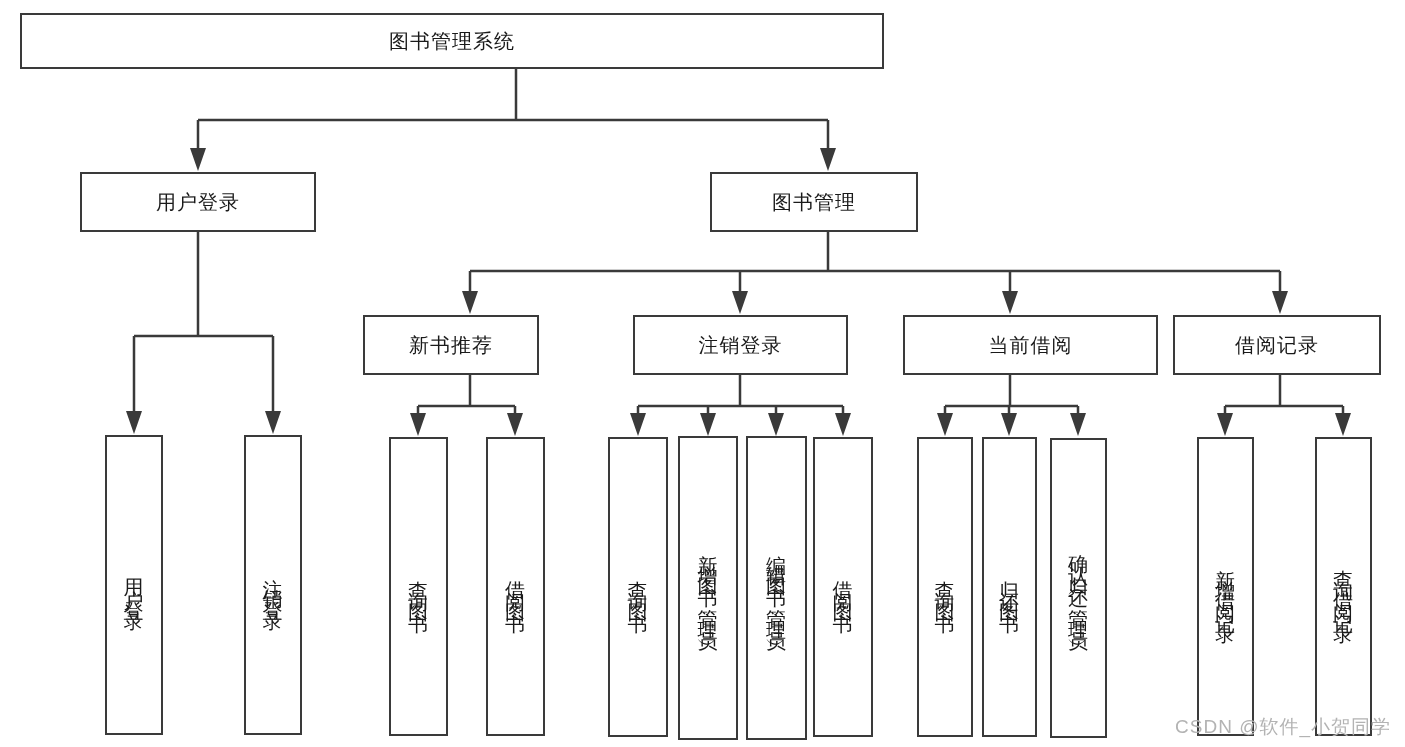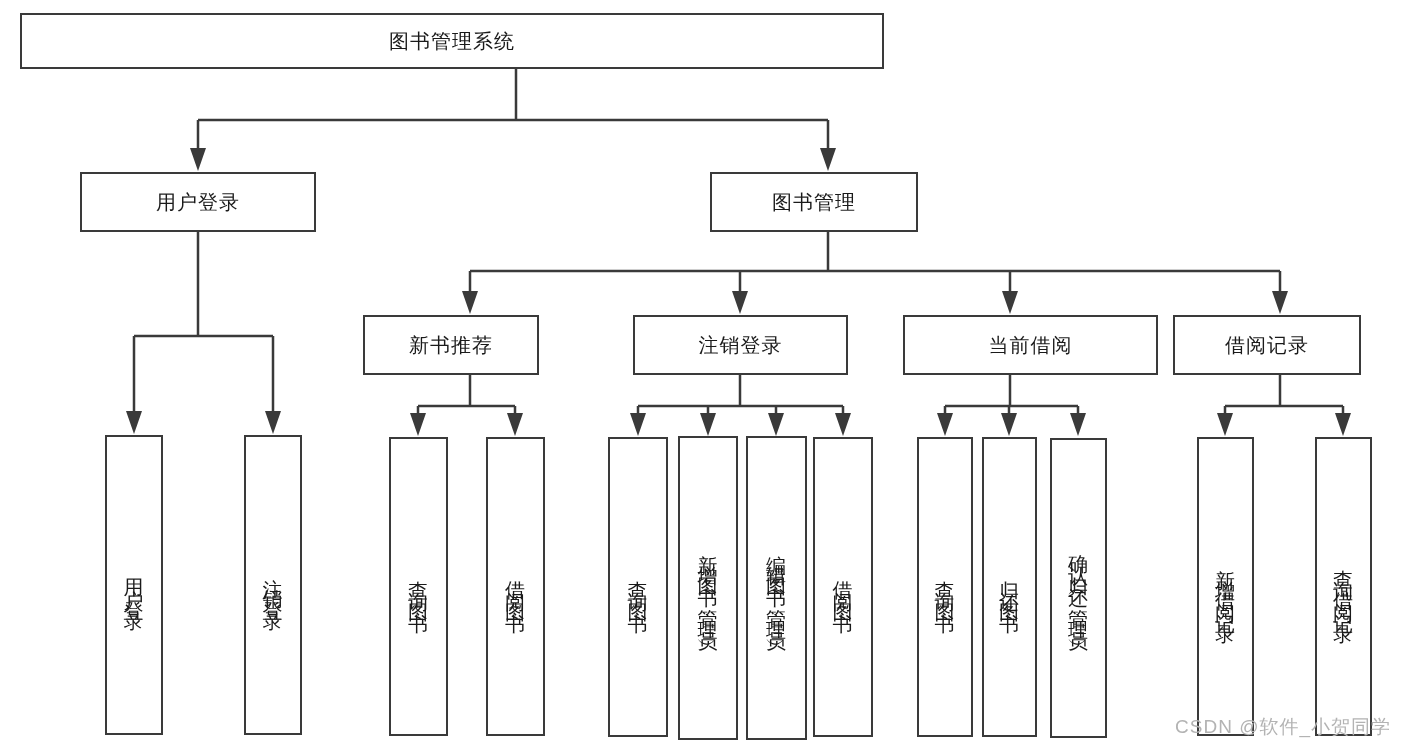--- a/index.html
+++ b/index.html
@@ -117,21 +117,21 @@
 
   <div class="box hbox" style="left:363px;top:315px;width:176px;height:60px">
     <span>新书推荐</span>
   </div>
   <div class="box hbox" style="left:633px;top:315px;width:215px;height:60px">
     <span>注销登录</span>
   </div>
   <div class="box hbox" style="left:903px;top:315px;width:255px;height:60px">
     <span>当前借阅</span>
   </div>
-  <div class="box hbox" style="left:1173px;top:315px;width:188px;height:60px">
+  <div class="box hbox" style="left:1173px;top:315px;width:208px;height:60px">
     <span>借阅记录</span>
   </div>
 
   <div class="box vbox" style="left:105px;top:435px;width:58px;height:300px">
     <span>用户登录</span>
   </div>
   <div class="box vbox" style="left:244px;top:435px;width:58px;height:300px">
     <span>注销登录</span>
   </div>
 

